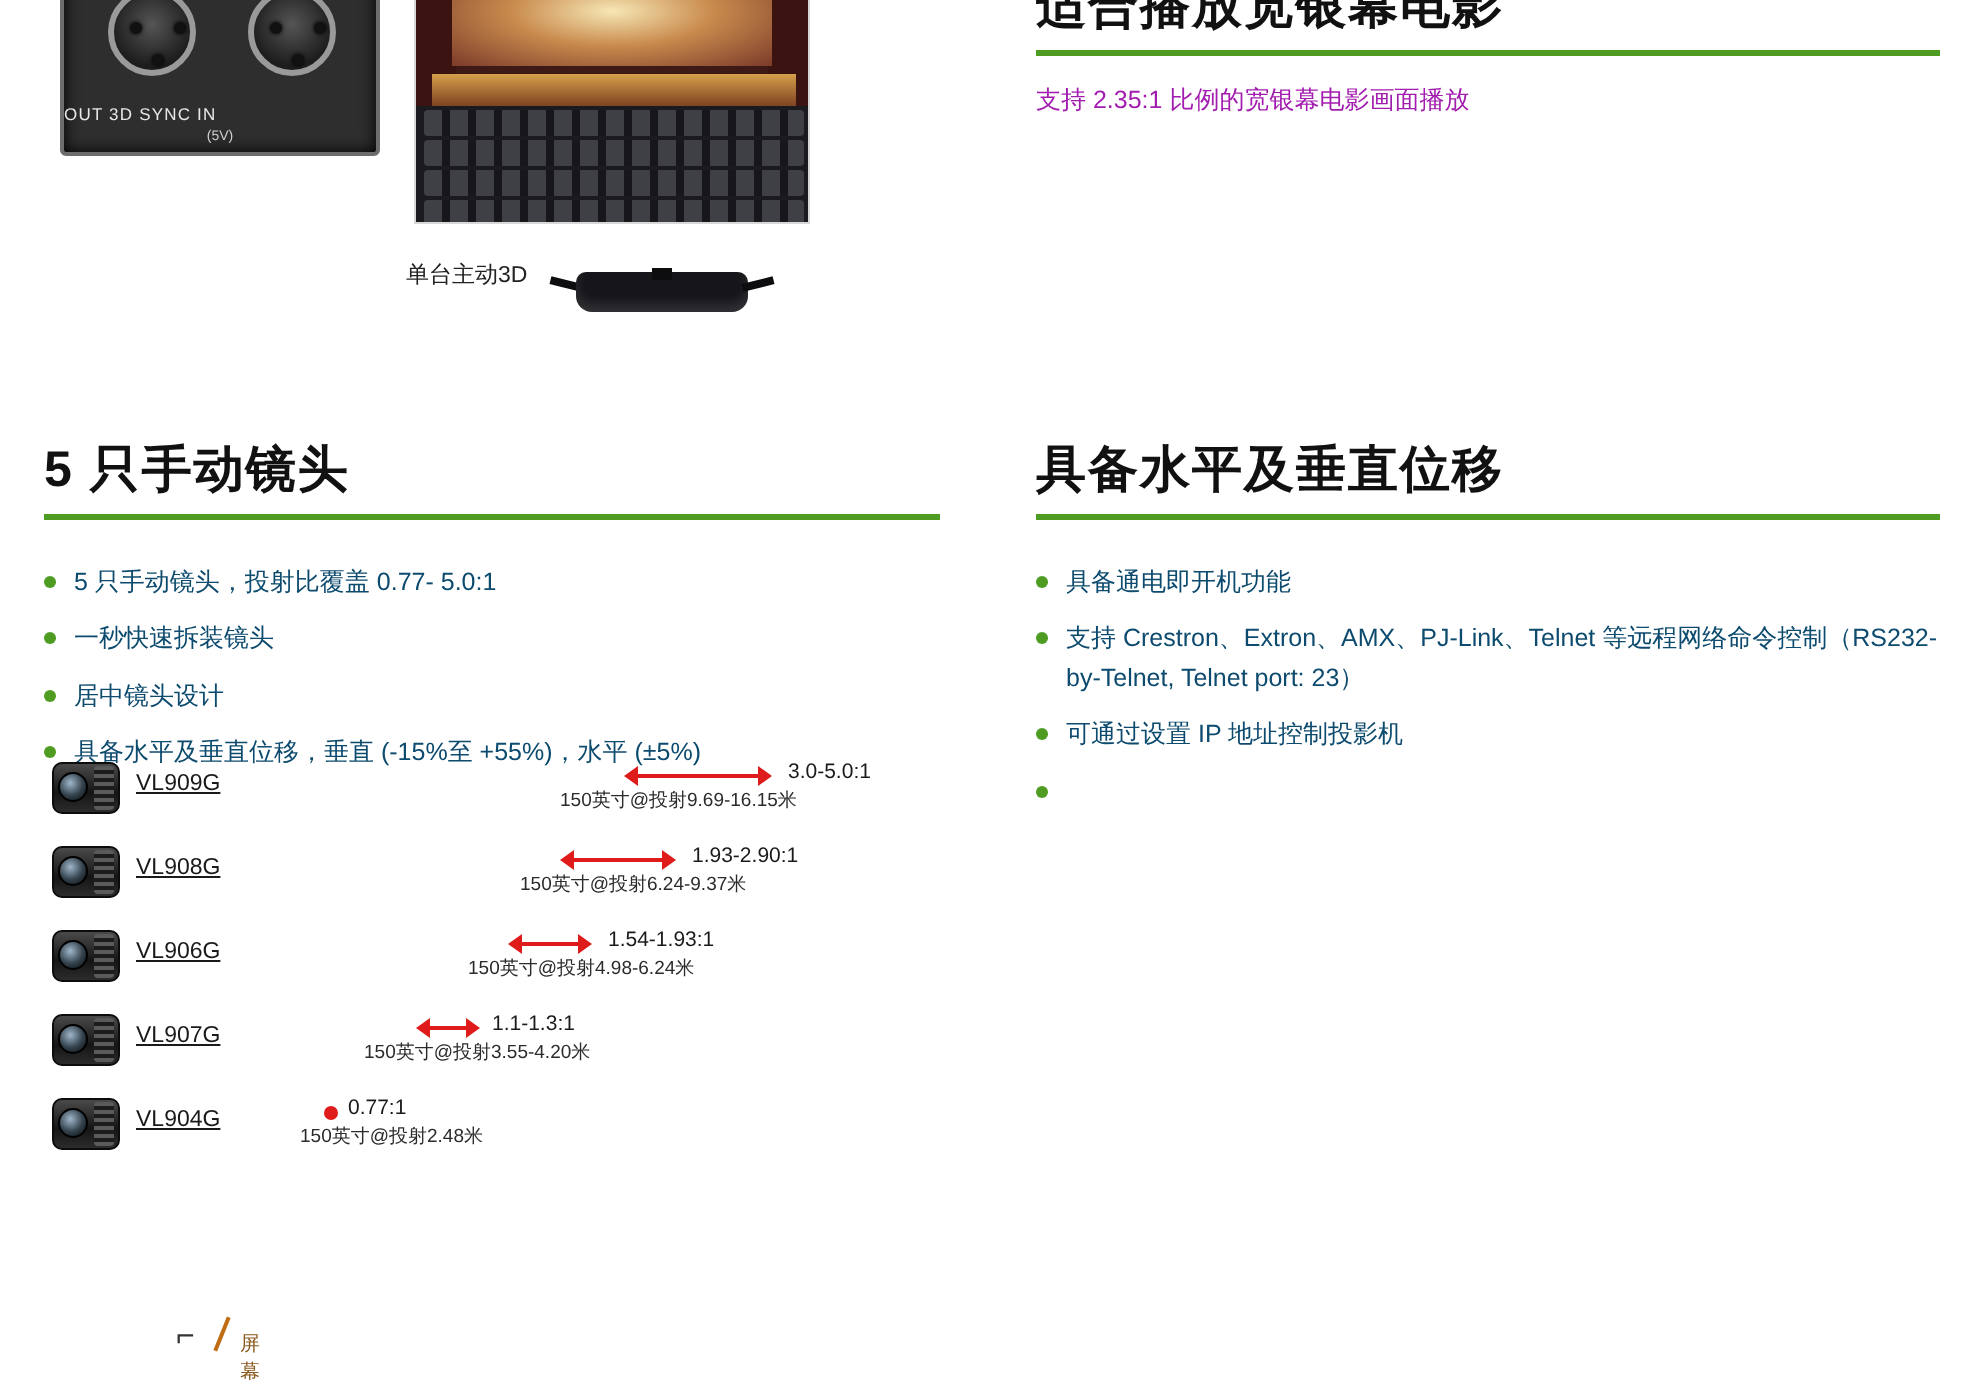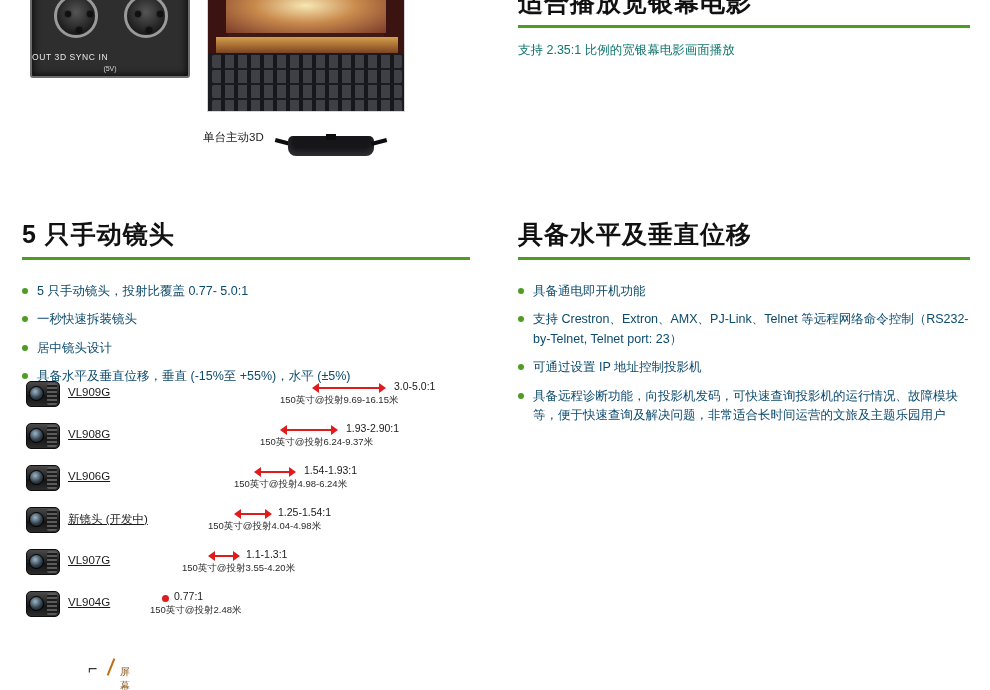--- a/index.html
+++ b/index.html
@@ -16,21 +16,21 @@
   
   .col-left  { position:absolute; left:0;   top:0; width:500px; height:690px; }
   .col-right { position:absolute; left:500px; top:0; width:490px; height:484px; }
 
   
   .heading {
     font-size:25px; font-weight:bold; letter-spacing:1px;
     color:#111; padding-bottom:6px;
   }
   .heading-rule { height:3px; background:#4f9c22; width:100%; }
-  .heading-sub { font-size:12.5px; color:#0f766e; margin-top:14px; }
+  .heading-sub { font-size:12.5px; color:#a21caf; margin-top:14px; }
 
   
   ul.bullets { list-style:none; margin:14px 0 0 0; padding:0; }
   ul.bullets li {
     position:relative; padding-left:15px; margin-bottom:9px;
     font-size:12.5px; line-height:1.55; color:#0c4a6e;
   }
   ul.bullets li .dot {
     position:absolute; left:0; top:6px;
     width:6px; height:6px; border-radius:50%;
@@ -269,35 +269,20 @@
         <div class="lens-name">VL906G</div>
         <div class="lens-arrow" style="left:232px;width:42px;">
           <span class="head hl"></span>
             <span class="bar"></span>
             <span class="head hr"></span>
         </div>
         <div class="lens-ratio" style="left:282px;">1.54-1.93:1</div>
         <div class="lens-size" style="left:212px;">150英寸@投射4.98-6.24米</div>
       </div>
 
-      <div class="lens-row">
-        <div class="lens-ico">
-          <div class="barrel"></div>
-            <div class="glass"></div>
-            <div class="ridge"></div>
-        </div>
-        <div class="lens-name">新镜头 (开发中)</div>
-        <div class="lens-arrow" style="left:212px;width:38px;">
-          <span class="head hl"></span>
-            <span class="bar"></span>
-            <span class="head hr"></span>
-        </div>
-        <div class="lens-ratio" style="left:256px;">1.25-1.54:1</div>
-        <div class="lens-size" style="left:186px;">150英寸@投射4.04-4.98米</div>
-      </div>
 
       <div class="lens-row">
         <div class="lens-ico">
           <div class="barrel"></div>
             <div class="glass"></div>
             <div class="ridge"></div>
         </div>
         <div class="lens-name">VL907G</div>
         <div class="lens-arrow" style="left:186px;width:32px;">
           <span class="head hl"></span>
@@ -340,17 +325,17 @@
 
     <div style="position:absolute;left:18px;top:218px;width:452px;">
       <div class="heading">具备水平及垂直位移</div>
       <div class="heading-rule"></div>
     </div>
 
     <ul class="bullets" style="position:absolute;left:18px;top:268px;width:456px;">
       <li><span class="dot"></span><span>具备通电即开机功能</span></li>
       <li><span class="dot"></span><span>支持 Crestron、Extron、AMX、PJ-Link、Telnet 等远程网络命令控制（RS232-by-Telnet, Telnet port: 23）</span></li>
       <li><span class="dot"></span><span>可通过设置 IP 地址控制投影机</span></li>
-      <li><span class="dot"></span><span>具备远程诊断功能，向投影机发码，可快速查询投影机的运行情况、故障模块等，便于快速查询及解决问题，非常适合长时间运营的文旅及主题乐园用户</span></li>
+      <li><span class="dot"></span></li>
     </ul>
 
   </div>
 </div>
 
 </body></html>

